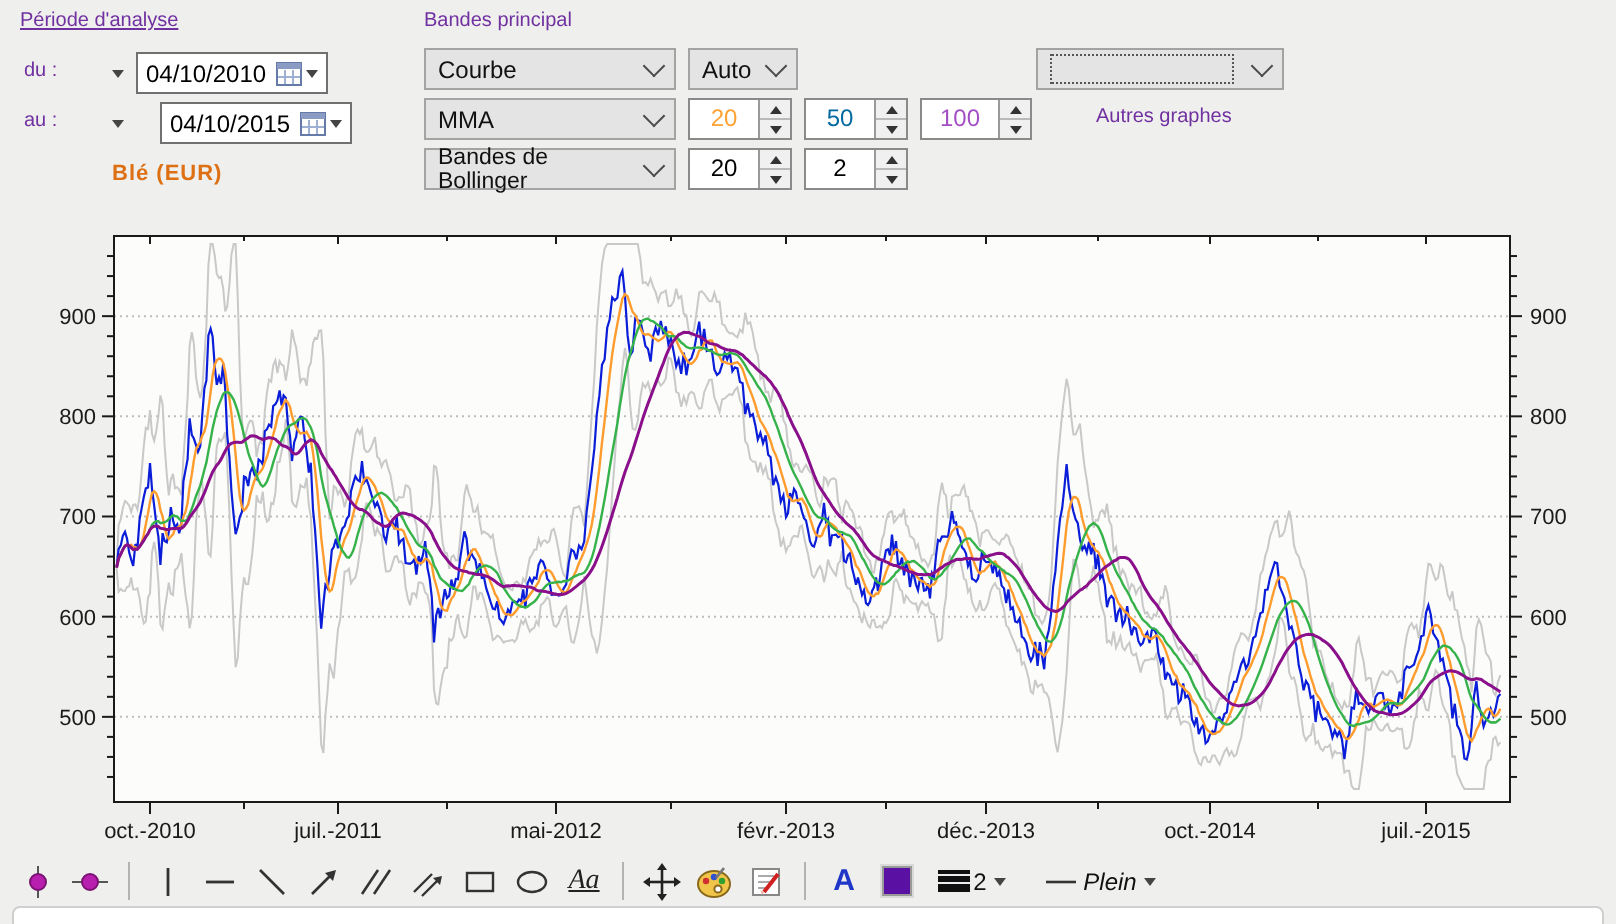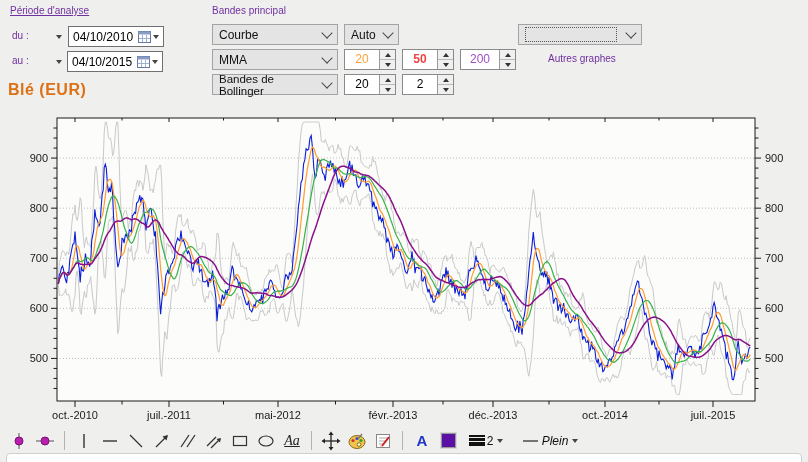--- a/index.html
+++ b/index.html
@@ -14,28 +14,28 @@
         transform:rotate(45deg);margin-top:-3px;flex:none;margin-left:6px;}
   .focus-rect{flex:1;height:13px;border:1px dotted #555;margin-right:4px;}
   
   .spin{position:absolute;height:21px;box-sizing:border-box;display:flex;background:#fff;border:1px solid #8a8a8a;}
   .spin .val{flex:1;text-align:center;font-size:12px;line-height:19px;}
   .spin .btns{width:15px;border-left:1px solid #9a9a9a;display:flex;flex-direction:column;flex:none;}
   .spin .btns div{flex:1;background:#f0f0f0;display:flex;align-items:center;justify-content:center;}
   .spin .btns div + div{border-top:1px solid #b9b9b9;}
   .tri-up{width:0;height:0;border-left:3px solid transparent;border-right:3px solid transparent;border-bottom:4px solid #333;}
   .tri-dn{width:0;height:0;border-left:3px solid transparent;border-right:3px solid transparent;border-top:4px solid #333;}
-  .c-orange{color:#ffa133;} .c-green{color:#ef4444;font-weight:bold;} .c-purple{color:#a34fc4;}
+  .c-orange{color:#ffa133;} .c-green{color:#0369a1;} .c-purple{color:#a34fc4;}
   
   .datefield{position:absolute;height:21px;width:96px;box-sizing:border-box;display:flex;align-items:center;
              background:#fff;border:1px solid #707070;padding:0 4px;font-size:12px;color:#000;}
   .datefield .dval{flex:1;}
   .drop-arrow-btn{position:absolute;width:15px;height:17px;display:flex;align-items:center;justify-content:center;}
   
-  .instr{color:#de7014;font-size:16px;font-weight:bold;letter-spacing:0.5px;}
+  .instr{color:#de7014;font-size:11px;font-weight:bold;letter-spacing:0.5px;margin-left:48px;}
   
   .tb{position:absolute;left:8px;top:429px;height:23px;display:flex;align-items:center;gap:4px;}
   .tbi{height:20px;min-width:22px;display:flex;align-items:center;justify-content:center;gap:2px;}
   .tbsep{width:1px;height:19px;background:#b3b3b3;margin:0 4px;flex:none;}
   .tbtext{font-size:12px;color:#111;}
   .dd{width:0;height:0;border-left:3.5px solid transparent;border-right:3.5px solid transparent;border-top:4px solid #444;margin-left:2px;}
   .aa{font-family:"Liberation Serif",serif;font-style:italic;font-size:14px;color:#222;text-decoration:underline;}
   .fontA{font-weight:bold;font-size:15px;color:#1f36c8;}
   .swatch{width:13px;height:13px;background:#5a10a2;border:1px solid #999;box-shadow:0 0 0 1px #d9d9d9;}
   .wbars{display:flex;flex-direction:column;gap:1px;width:16px;}
@@ -62,21 +62,21 @@
       <line x1="8.5" y1="4" x2="8.5" y2="11" stroke="#9fb0d0"></line>
       <line x1="1" y1="7.5" x2="12" y2="7.5" stroke="#9fb0d0"></line>
     </svg>
   <div class="dd"></div>
 </div>
 
 <div class="abs plabel" style="left:12px;top:55px;">au :</div>
 <div class="drop-arrow-btn" style="left:50px;top:53px;">
     <div class="dd"></div>
   </div>
-<div class="datefield" style="left:67px;top:51px;justify-content:center;">
+<div class="datefield" style="left:80px;top:51px;justify-content:center;">
   <span class="dval">04/10/2015</span>
   <svg width="13" height="12">
       <rect x="0.5" y="0.5" width="12" height="11" fill="#fff" stroke="#667aa8"></rect>
       <rect x="0.5" y="0.5" width="12" height="3" fill="#8a9cc4"></rect>
       <line x1="4.5" y1="4" x2="4.5" y2="11" stroke="#9fb0d0"></line>
       <line x1="8.5" y1="4" x2="8.5" y2="11" stroke="#9fb0d0"></line>
       <line x1="1" y1="7.5" x2="12" y2="7.5" stroke="#9fb0d0"></line>
     </svg>
   <div class="dd"></div>
 </div>
@@ -114,21 +114,21 @@
   <span class="btns">
       <div>
         <span class="tri-up"></span>
       </div>
       <div>
         <span class="tri-dn"></span>
       </div>
     </span>
 </div>
 <div class="spin" style="left:460px;top:49px;width:56px;">
-  <span class="val c-purple">200</span>
+  <span class="val c-purple">100</span>
   <span class="btns">
       <div>
         <span class="tri-up"></span>
       </div>
       <div>
         <span class="tri-dn"></span>
       </div>
     </span>
 </div>
 

